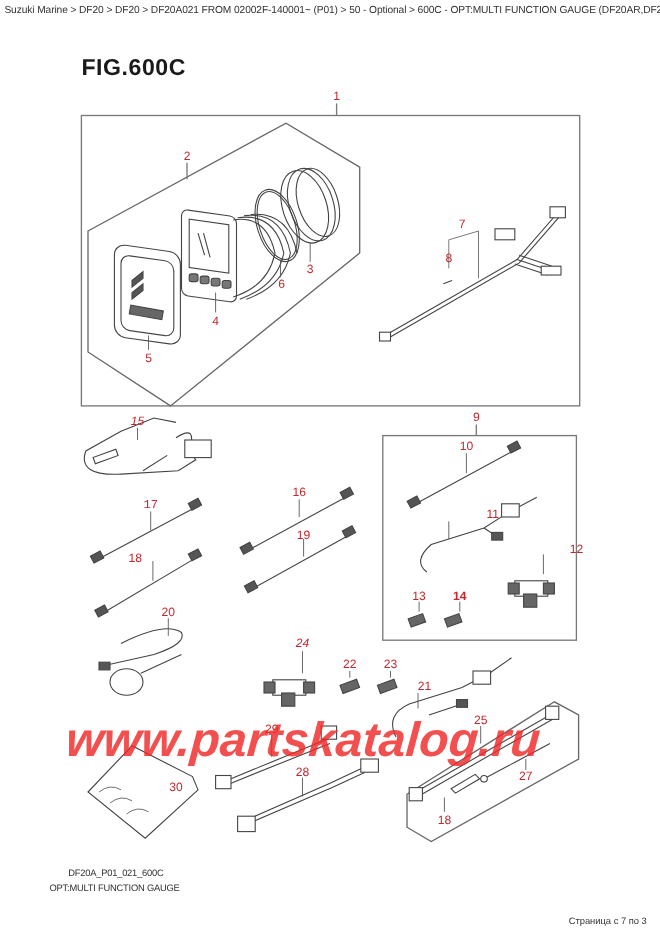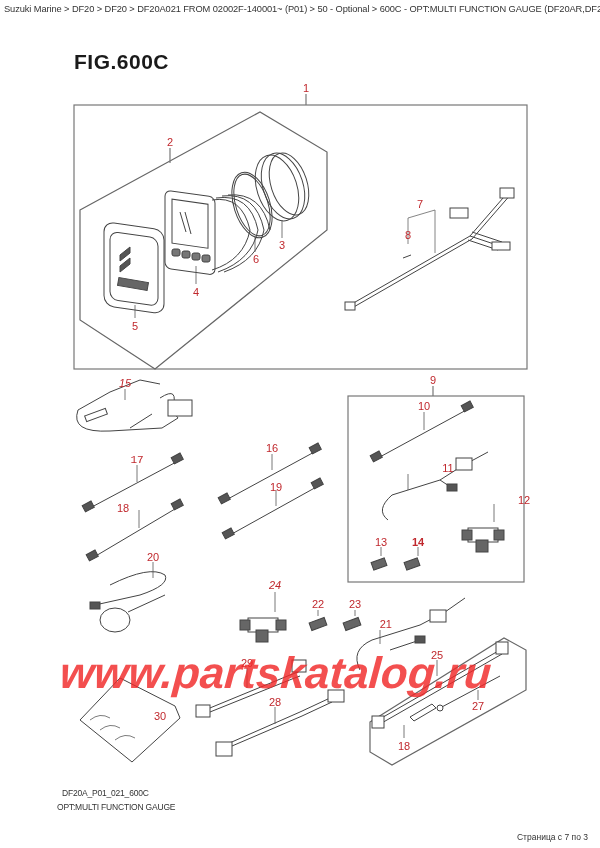--- a/index.html
+++ b/index.html
@@ -7,21 +7,21 @@
          font-family: "Liberation Sans", "DejaVu Sans", sans-serif; color: #222; }
   .breadcrumb { position: absolute; left: 4px; top: 4px; font-size: 9.3px; color: #333;
                 white-space: nowrap; letter-spacing: -0.1px; }
   .fig-title { position: absolute; left: 62px; top: 50px; font-size: 21px; font-weight: bold;
                color: #1a1a1a; letter-spacing: 0.5px; margin-left: 12px; }
   .diagram { position: absolute; left: 0; top: 0; width: 600px; height: 848px; }
   .callout { position: absolute; font-size: 11px; color: #c0282d; text-align: center;
              width: 24px; margin-left: -12px; line-height: 12px; }
   .footer-code { position: absolute; left: 62px; top: 788px; font-size: 8.5px; color: #333;
                  letter-spacing: -0.2px; }
-  .footer-name { position: absolute; left: 57px; top: 802px; font-size: 8.5px; color: #333;
+  .footer-name { position: absolute; left: 45px; top: 802px; font-size: 8.5px; color: #333;
                  letter-spacing: -0.2px; }
   .page-info { position: absolute; right: 12px; top: 832px; font-size: 8.5px; color: #333; }
   .watermark { position: absolute; left: 60px; top: 648px; font-size: 44px; font-weight: bold;
                font-style: italic; color: rgba(240, 40, 40, 0.82); letter-spacing: 0px;
                white-space: nowrap; transform: skewX(-4deg); }
 </style>
 </head>
 <body>
 
 <div class="breadcrumb">Suzuki Marine &gt; DF20 &gt; DF20 &gt; DF20A021 FROM 02002F-140001~ (P01) &gt; 50 - Optional &gt; 600C - OPT:MULTI FUNCTION GAUGE (DF20AR,DF20AT)</div>

